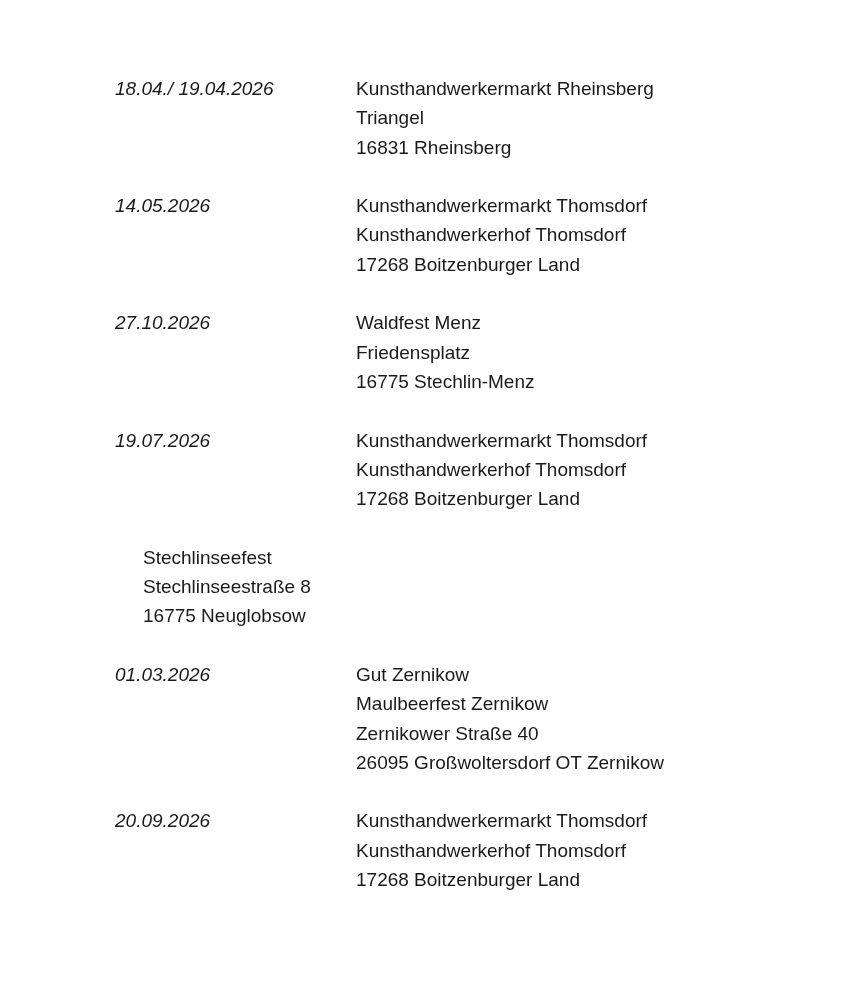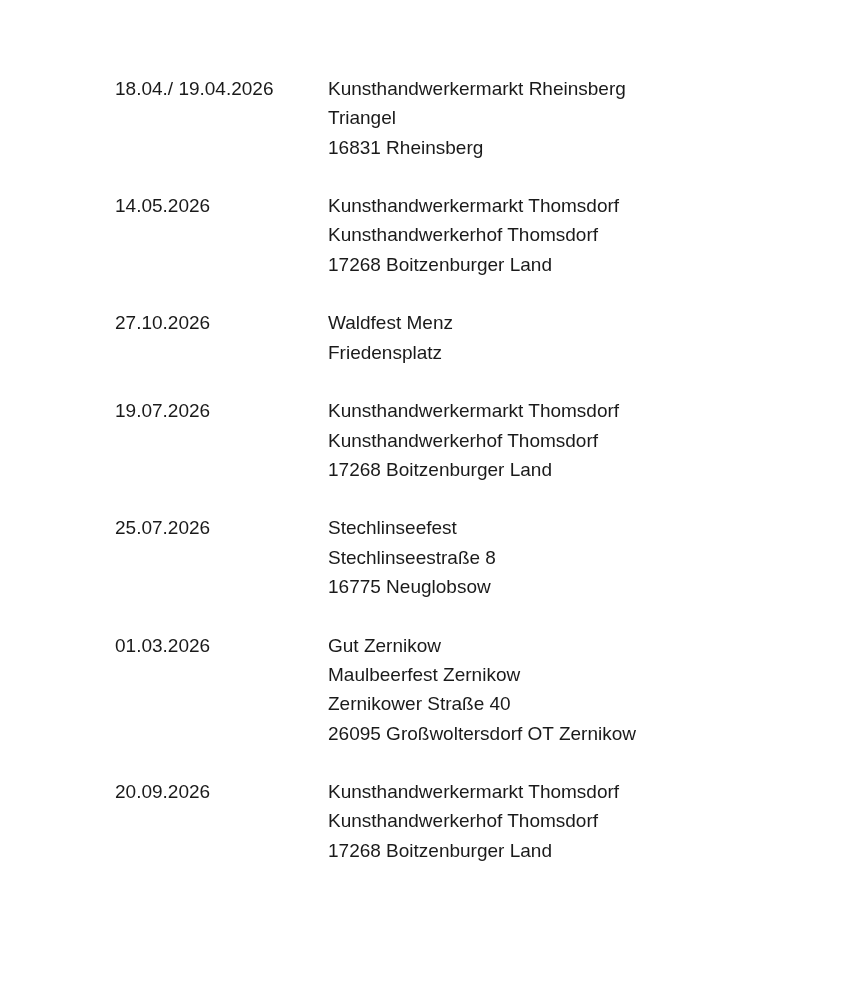--- a/index.html
+++ b/index.html
@@ -1,21 +1,21 @@
 <!DOCTYPE html>
 <html><head>
   <meta charset="utf-8">
   <style>
     html, body { margin: 0; padding: 0; background: #ffffff; }
     body { width: 853px; height: 984px; position: relative; overflow: hidden;
       font-family: "Liberation Sans", sans-serif; color: #1a1a1a; font-size: 19px; }
     .list { position: absolute; left: 115px; top: 74px; }
     .entry { display: flex; margin-bottom: 29.3px; }
-    .date { width: 213px; line-height: 29.3px; white-space: nowrap; }
-    .lines { line-height: 29.3px; }
+    .date { width: 213px; line-height: 29.3px; white-space: nowrap; font-style: italic; }
+    .lines { line-height: 29.3px; margin-left: 28px; }
     .line { white-space: nowrap; }
   </style>
 </head>
 <body>
 
 <div class="list">
   <div class="entry">
     <div class="date">18.04./ 19.04.2026</div>
     <div class="lines">
       <div class="line">Kunsthandwerkermarkt Rheinsberg</div>
@@ -29,32 +29,32 @@
       <div class="line">Kunsthandwerkermarkt Thomsdorf</div>
       <div class="line">Kunsthandwerkerhof Thomsdorf</div>
       <div class="line">17268 Boitzenburger Land</div>
     </div>
   </div>
   <div class="entry">
     <div class="date">27.10.2026</div>
     <div class="lines">
       <div class="line">Waldfest Menz</div>
       <div class="line">Friedensplatz</div>
+      <div class="line">16775 Stechlin-Menz</div>
     </div>
   </div>
   <div class="entry">
     <div class="date">19.07.2026</div>
     <div class="lines">
       <div class="line">Kunsthandwerkermarkt Thomsdorf</div>
       <div class="line">Kunsthandwerkerhof Thomsdorf</div>
       <div class="line">17268 Boitzenburger Land</div>
     </div>
   </div>
   <div class="entry">
-    <div class="date">25.07.2026</div>
     <div class="lines">
       <div class="line">Stechlinseefest</div>
       <div class="line">Stechlinseestraße 8</div>
       <div class="line">16775 Neuglobsow</div>
     </div>
   </div>
   <div class="entry">
     <div class="date">01.03.2026</div>
     <div class="lines">
       <div class="line">Gut Zernikow</div>

